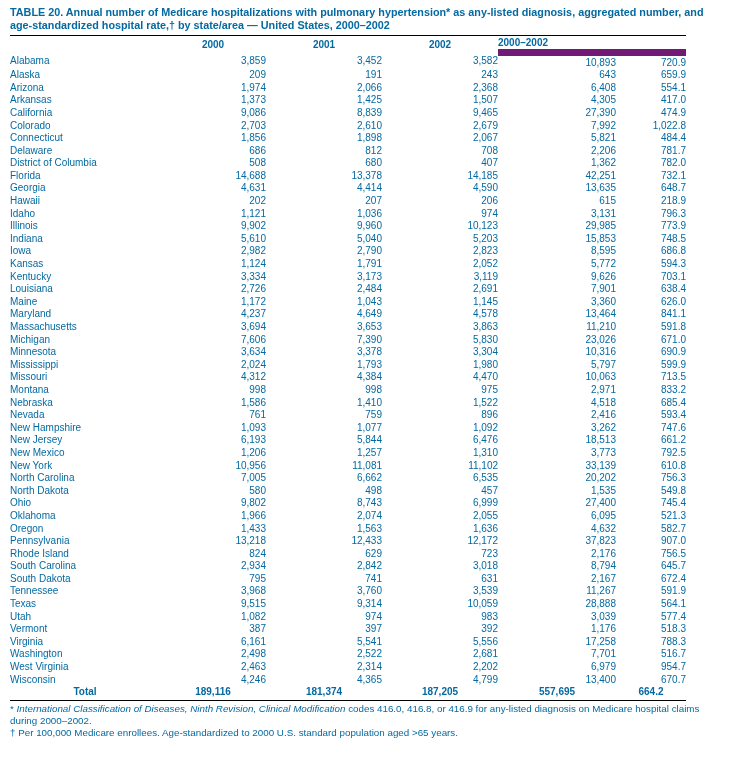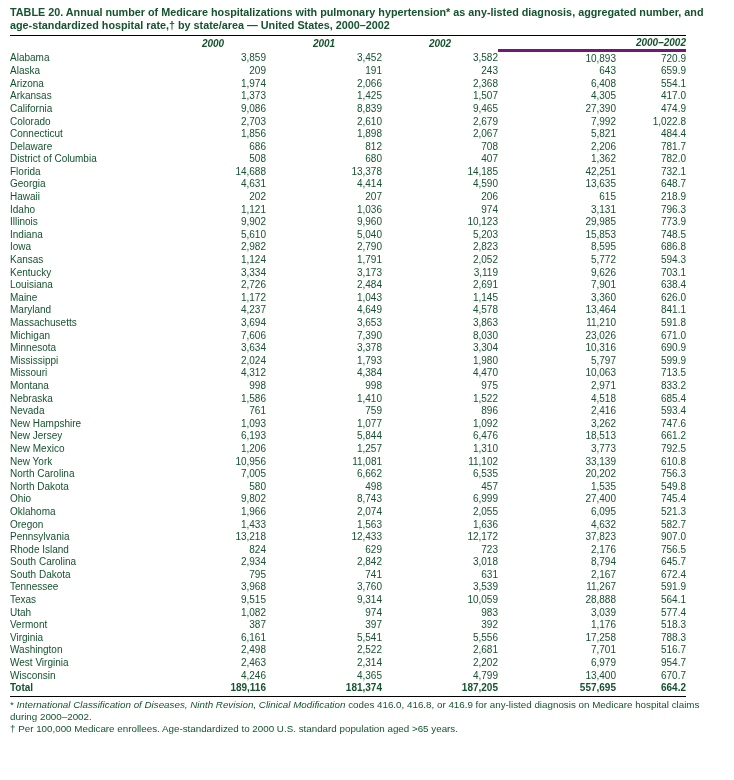--- a/index.html
+++ b/index.html
@@ -1,41 +1,41 @@
 <!DOCTYPE html>
 <html><head>
 <meta charset="utf-8">
 <style>
   html,body { margin:0; padding:0; background:#fff; }
   .page {
     width:734px; height:780px; box-sizing:border-box;
-    background:#ffffff; color:#14532d;
+    background:#ffffff; color:#0369a1;
     font-family:"Liberation Sans", sans-serif;
     padding:6px 10px 0 10px; overflow:hidden;
   }
   .title {
     font-weight:bold; font-size:10.8px; line-height:1.22;
     margin:0 0 3px 0; letter-spacing:0;
   }
   table.data {
     border-collapse:collapse; table-layout:fixed;
     width:676px; border-top:1px solid #000;
   }
   table.data th, table.data td {
     padding:0.6px 0; font-size:10px; line-height:11.4px;
     overflow:hidden; white-space:nowrap;
   }
   thead th { font-weight:bold; }
-  .year-row th { padding-top:3px;font-style:italic; }
+  .year-row th { padding-top:3px; }
   .year-cell { text-align:center; }
-  .span-cell { text-align:right; border-bottom:3px solid #701a75; }
+  .span-cell { text-align:left; border-bottom:7px solid #701a75; }
   .head-row th { border-bottom:1px solid #000; padding-bottom:2px; }
   .col-state { text-align:left; }
   .col-num { text-align:right; }
-  tr.total td { font-weight:bold; border-bottom:1px solid #000; padding-bottom:2px; }
+  tr.total td { font-weight:bold; border-bottom:1px solid #000; padding-bottom:2px;text-align:center; }
   .footnotes { margin-top:2px; width:714px; }
   .footnote { font-size:9.8px; line-height:1.25; }
   .footnote i { font-style:italic; }
 </style>
 </head>
 <body>
 
 <div class="page">
 
   <p class="title">TABLE 20. Annual number of Medicare hospitalizations with pulmonary hypertension* as any-listed diagnosis, aggregated number, and age-standardized hospital rate,† by state/area — United States, 2000–2002</p>
@@ -232,21 +232,21 @@
           <td class="col-num">3,694</td>
           <td class="col-num">3,653</td>
           <td class="col-num">3,863</td>
           <td class="col-num">11,210</td>
           <td class="col-num">591.8</td>
         </tr>
         <tr>
           <td class="col-state">Michigan</td>
           <td class="col-num">7,606</td>
           <td class="col-num">7,390</td>
-          <td class="col-num">8,030</td>
+          <td class="col-num">5,830</td>
           <td class="col-num">23,026</td>
           <td class="col-num">671.0</td>
         </tr>
         <tr>
           <td class="col-state">Minnesota</td>
           <td class="col-num">3,634</td>
           <td class="col-num">3,378</td>
           <td class="col-num">3,304</td>
           <td class="col-num">10,316</td>
           <td class="col-num">690.9</td>

